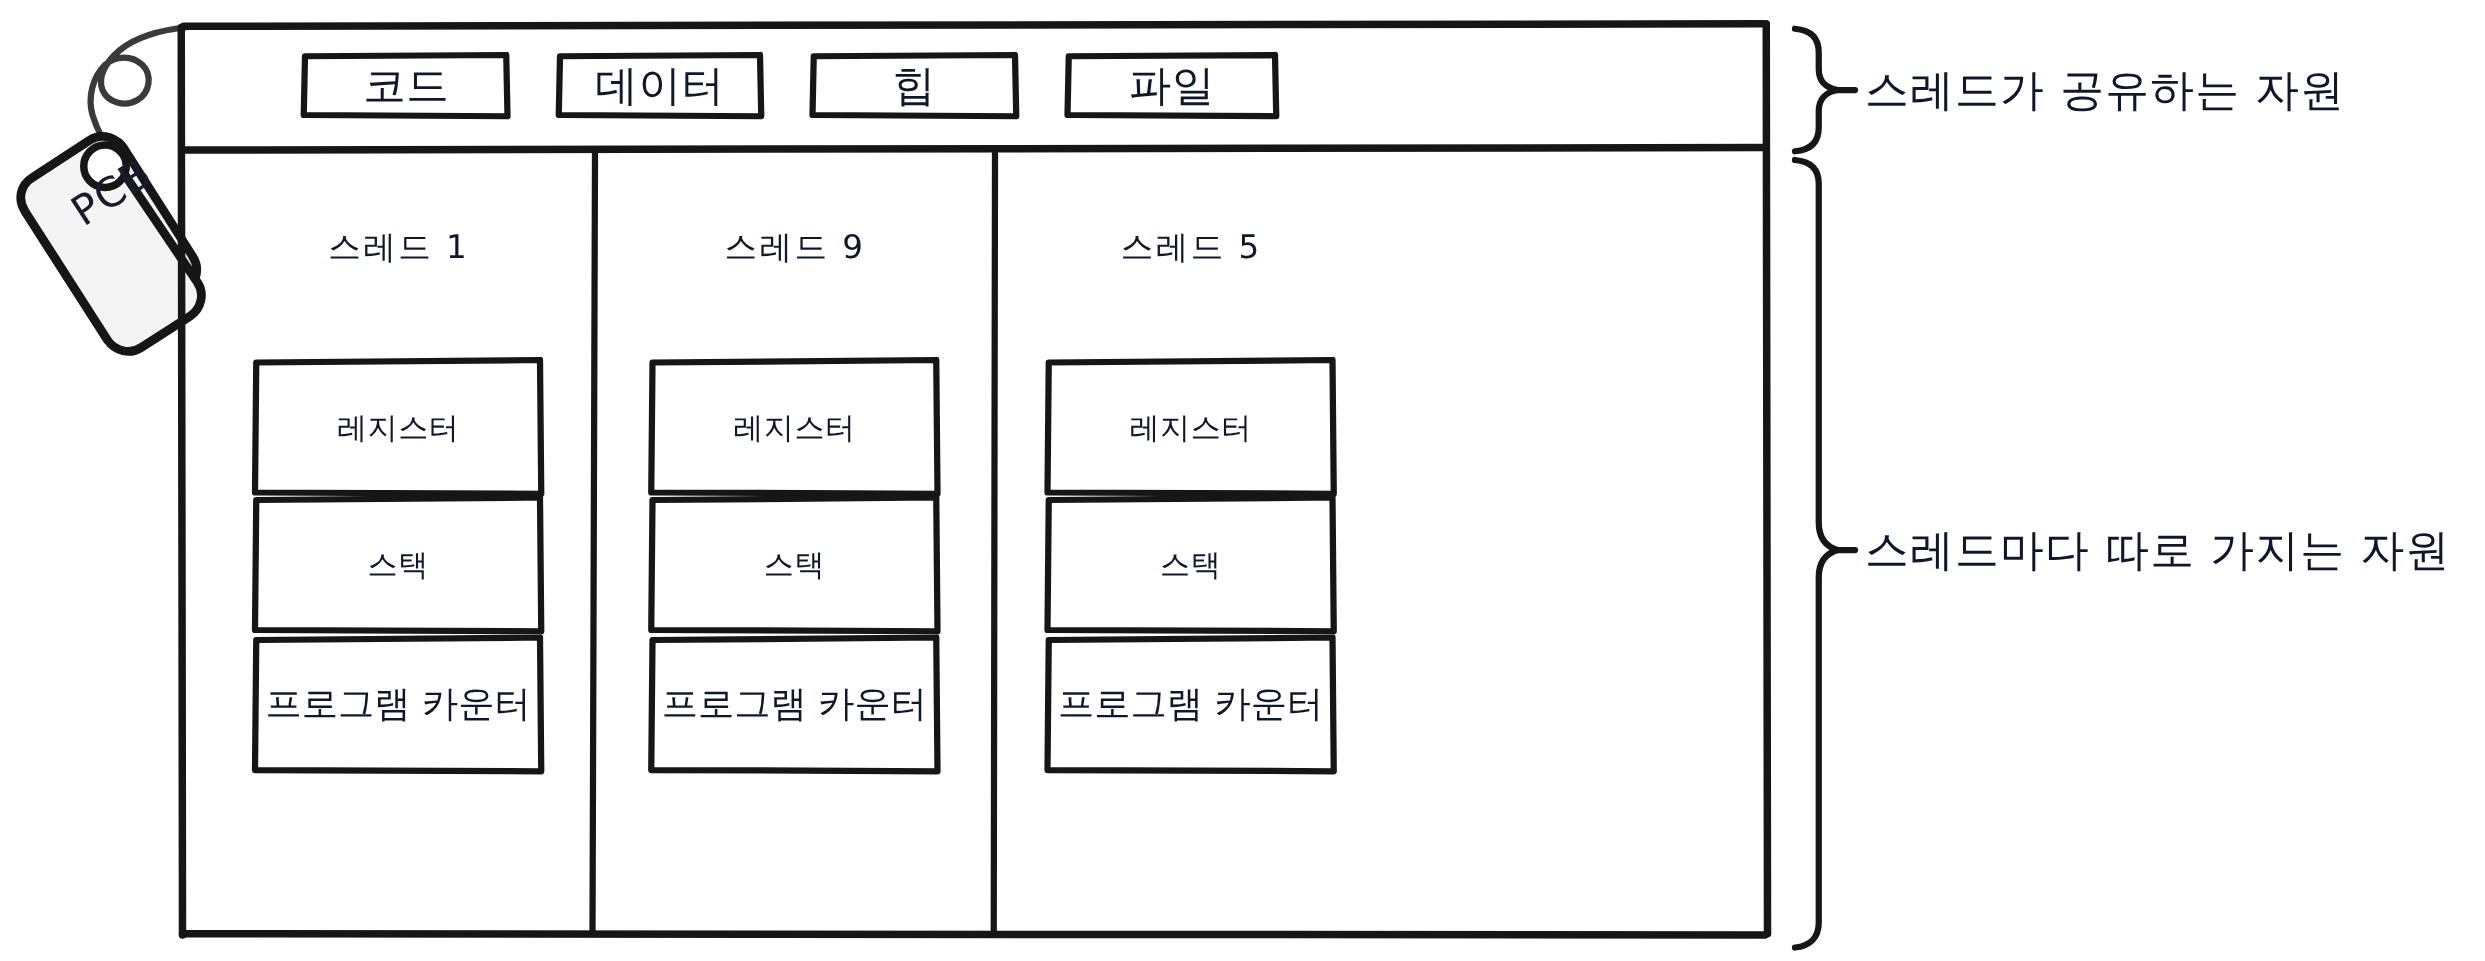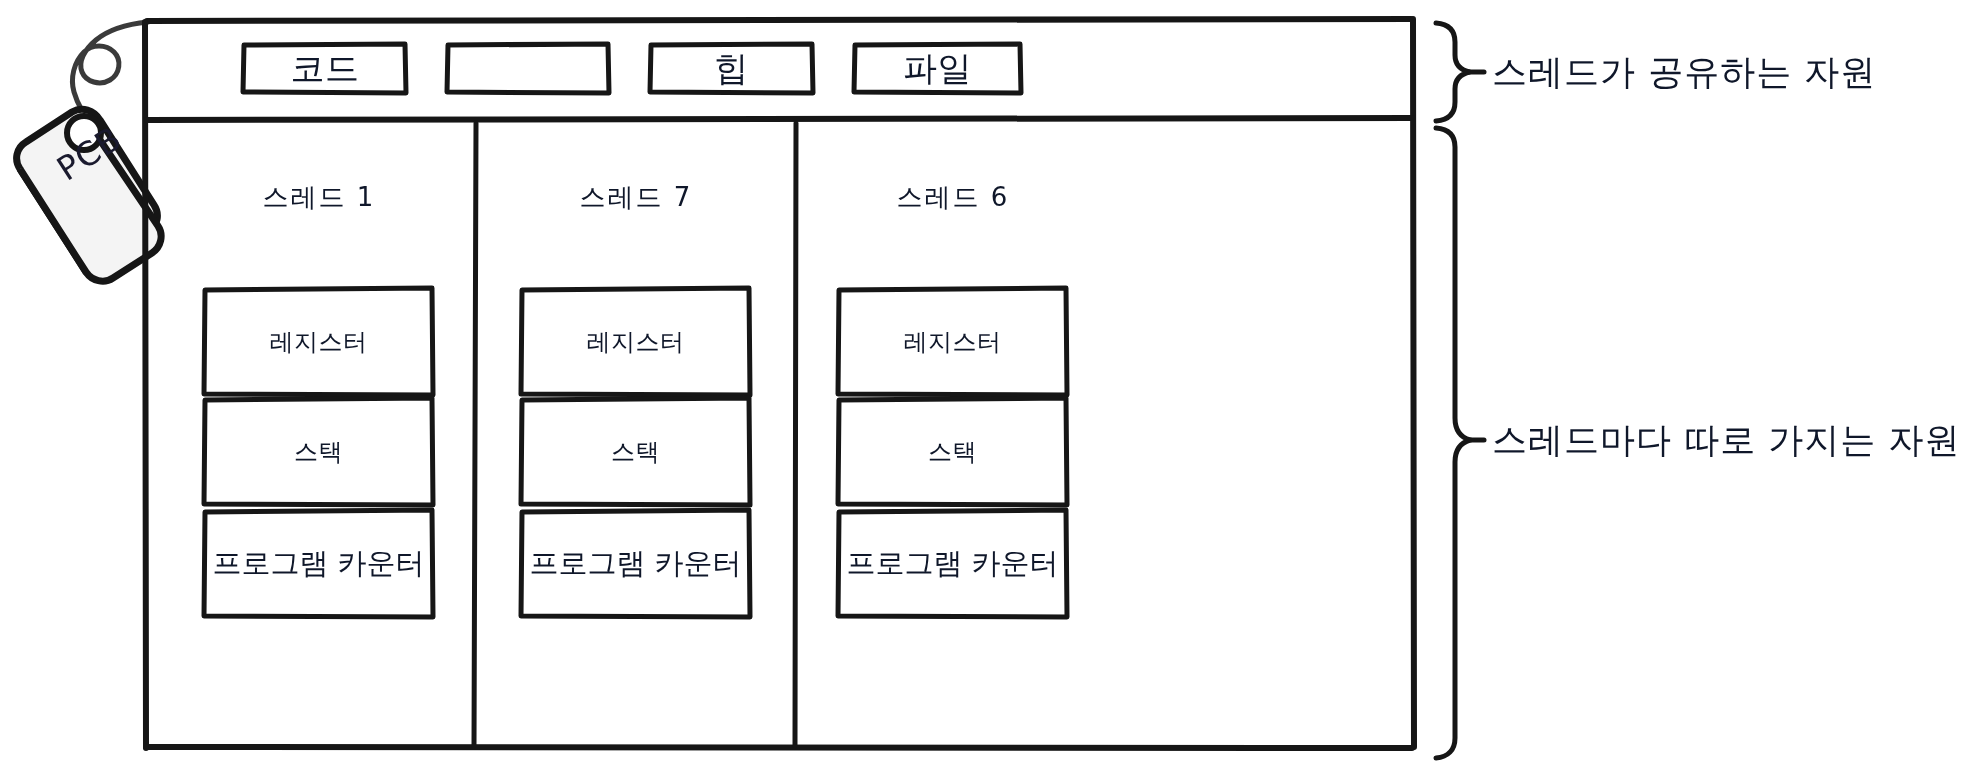--- a/index.html
+++ b/index.html
@@ -112,34 +112,35 @@
 
       <path d="M1436,128 C1448,129 1455,135 1455,147 L1455,418 C1455,430 1460,437 1470,440
                C1460,443 1455,450 1455,462 L1455,738 C1455,750 1448,757 1436,758"></path>
       <path d="M1470,440 L1484,440"></path>
     </g>
   </svg>
 
   <div class="lbl tag-label" style="left:34px; top:126px; width:110px; height:54px; transform:rotate(-33deg);">PCB</div>
 
   <div class="lbl shared-label" style="left:244px; top:45px; width:162px; height:48px;">코드</div>
+  <div class="lbl shared-label" style="left:447px; top:45px; width:162px; height:48px;">데이터</div>
   <div class="lbl shared-label" style="left:650px; top:45px; width:163px; height:48px;">힙</div>
   <div class="lbl shared-label" style="left:854px; top:45px; width:167px; height:48px;">파일</div>
 
   <div class="lbl thread-title" style="left:205px; top:176px; width:228px; height:42px;">스레드 1</div>
   <div class="lbl cell-label" style="left:204px; top:288px; width:229px; height:107px;">레지스터</div>
   <div class="lbl cell-label" style="left:204px; top:398px; width:229px; height:107px;">스택</div>
   <div class="lbl cell-label wide" style="left:204px; top:510px; width:229px; height:107px;">프로그램 카운터</div>
 
-  <div class="lbl thread-title" style="left:522px; top:176px; width:228px; height:42px;">스레드 7</div>
+  <div class="lbl thread-title" style="left:522px; top:176px; width:228px; height:42px;">스레드 9</div>
   <div class="lbl cell-label" style="left:521px; top:288px; width:229px; height:107px;">레지스터</div>
   <div class="lbl cell-label" style="left:521px; top:398px; width:229px; height:107px;">스택</div>
   <div class="lbl cell-label wide" style="left:521px; top:510px; width:229px; height:107px;">프로그램 카운터</div>
 
-  <div class="lbl thread-title" style="left:839px; top:176px; width:228px; height:42px;">스레드 6</div>
+  <div class="lbl thread-title" style="left:839px; top:176px; width:228px; height:42px;">스레드 5</div>
   <div class="lbl cell-label" style="left:838px; top:288px; width:229px; height:107px;">레지스터</div>
   <div class="lbl cell-label" style="left:838px; top:398px; width:229px; height:107px;">스택</div>
   <div class="lbl cell-label wide" style="left:838px; top:510px; width:229px; height:107px;">프로그램 카운터</div>
 
   <div class="lbl annot" style="left:1492px; top:50px; width:470px; height:44px;">스레드가 공유하는 자원</div>
   <div class="lbl annot" style="left:1492px; top:418px; width:480px; height:44px;">스레드마다 따로 가지는 자원</div>
 
 </div>
 
 </body></html>

